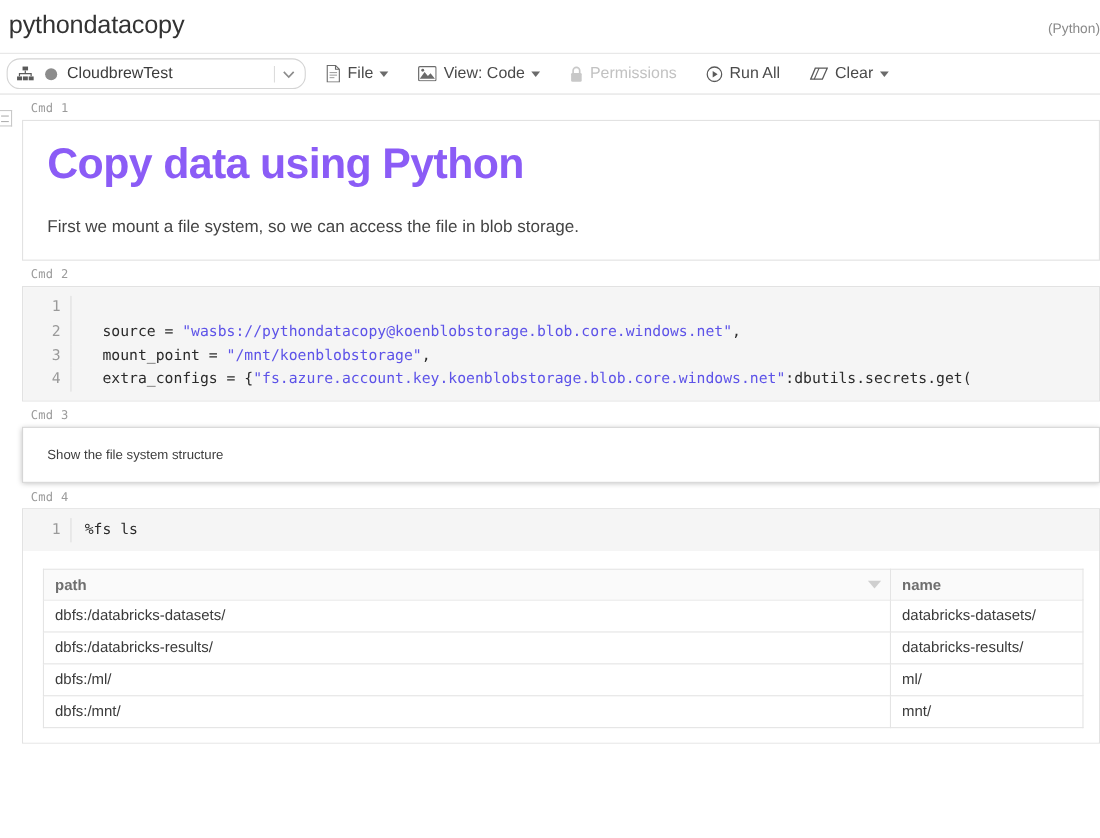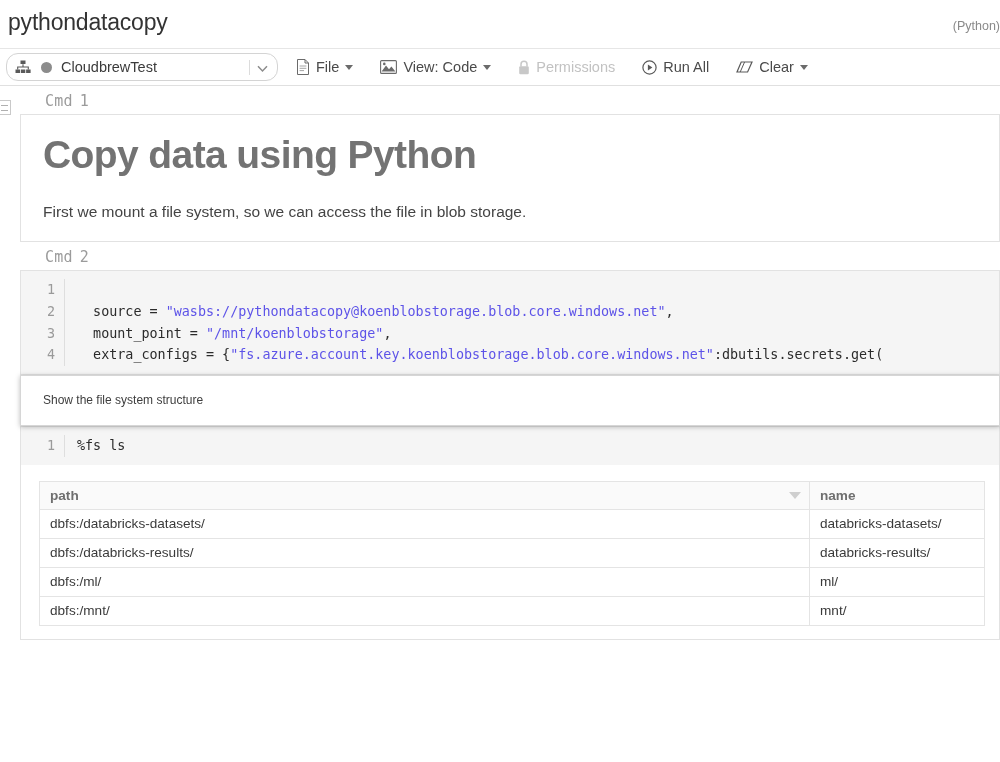--- a/index.html
+++ b/index.html
@@ -84,24 +84,24 @@
     border-left: 4.5px solid transparent;
     border-right: 4.5px solid transparent;
     border-top: 5px solid #6b6b6b;
     flex: none;
   }
 
   
   .nb-body { position: relative; }
 
   .cmd-label {
-    font-size: 15px;
+    font-size: 11px;
     color: #9b9b9b;
     font-family: "DejaVu Sans Mono", monospace;
-    padding: 6px 0 4px 45px;
+    padding: 6px 0 4px 28px;
     letter-spacing: 0.2px;
   }
   .cmd-label .num { margin-left: 7px; }
 
   .cell {
     margin-left: 20px;
     margin-right: 0;
     border: 1px solid #e2e2e2;
     background: #ffffff;
   }
@@ -110,21 +110,21 @@
     box-shadow: 0 1px 5px rgba(0,0,0,0.26);
     position: relative;
     z-index: 3;
   }
 
   
   .md-body { padding: 18px 22px 20px 22px; }
   .md-h1 {
     font-size: 39px;
     font-weight: bold;
-    color: #737373;
+    color: #8b5cf6;
     margin: 0 0 26px 0;
     letter-spacing: -0.6px;
   }
   .md-p { font-size: 15.5px; color: #444444; margin: 0; }
   .md-plain { padding: 17px 22px 18px 22px; font-size: 12px; color: #3d3d3d; }
 
   
   .code-area {
     background: #f5f5f5;
     padding: 8px 0 8px 0;
@@ -299,24 +299,30 @@
   </div>
   <div class="cell">
     <div class="code-area">
         <div class="code-line"><span class="ln">1</span></div>
         <div class="code-line"><span class="ln">2</span><span class="ct"><span>  source = </span><span class="str">"wasbs://pythondatacopy@koenblobstorage.blob.core.windows.net"</span><span>,</span></span></div>
         <div class="code-line"><span class="ln">3</span><span class="ct"><span>  mount_point = </span><span class="str">"/mnt/koenblobstorage"</span><span>,</span></span></div>
         <div class="code-line"><span class="ln">4</span><span class="ct"><span>  extra_configs = {</span><span class="str">"fs.azure.account.key.koenblobstorage.blob.core.windows.net"</span><span>:dbutils.secrets.get(</span></span></div>
       </div>
   </div>
 
+  <div class="cmd-label">
+    <span>Cmd</span><span class="num">3</span>
+  </div>
   <div class="cell selected">
     <div class="md-plain">Show the file system structure</div>
   </div>
 
+  <div class="cmd-label">
+    <span>Cmd</span><span class="num">4</span>
+  </div>
   <div class="cell">
     <div class="code-area">
         <div class="code-line"><span class="ln">1</span><span class="ct"><span>%fs ls</span></span></div>
       </div>
     <div class="result-wrap">
       <table class="rtable">
         <thead>
           <tr id="thead-row">
               <th class="col-path">path<span class="th-caret"></span></th>
               <th>name</th>

